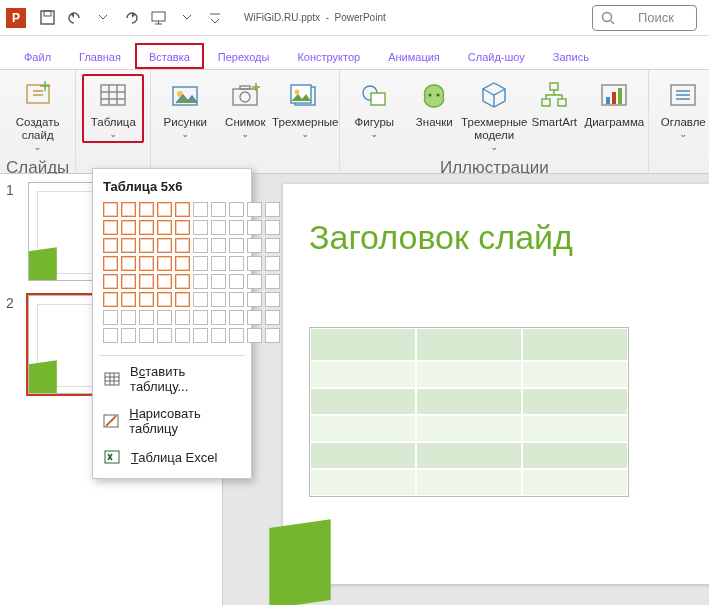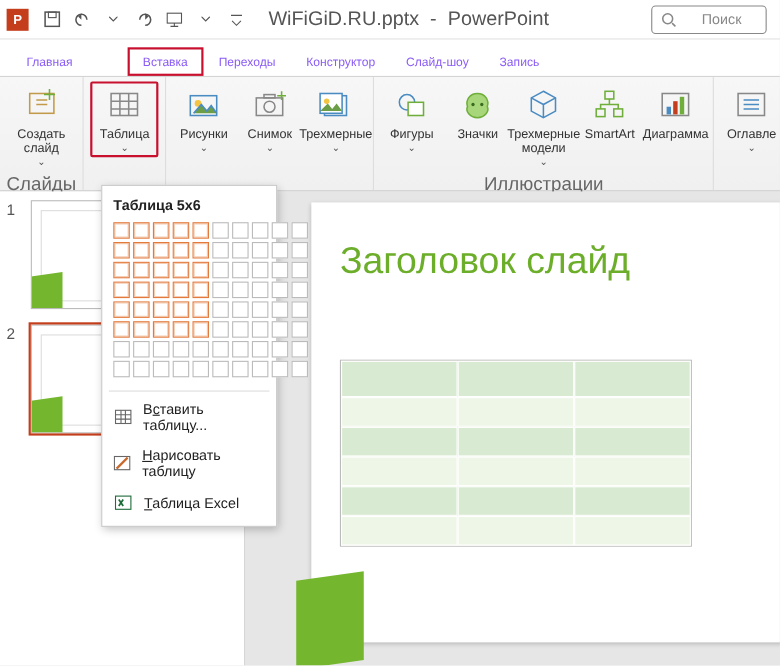--- a/index.html
+++ b/index.html
@@ -3,27 +3,27 @@
 <meta charset="utf-8">
 <style>
 * { margin: 0; padding: 0; box-sizing: border-box; font-family: "Segoe UI", Arial, sans-serif; }
 body { width: 709px; height: 605px; background: #e6e6e6; overflow: hidden; position: relative; }
 
 
 .titlebar { height: 36px; background: #fff; display: flex; align-items: center; padding: 0 6px; border-bottom: 1px solid #ddd; }
 .app-icon { width: 20px; height: 20px; background: #c43e1c; margin-right: 8px; display: flex; align-items: center; justify-content: center; color: #fff; font-weight: bold; font-size: 12px; }
 .qat { display: flex; align-items: center; gap: 2px; margin-right: 16px; }
 .qat-btn { width: 26px; height: 26px; display: flex; align-items: center; justify-content: center; color: #444; cursor: pointer; }
-.title-text { font-size: 18px; color: #555; }
+.title-text { font-size: 10px; color: #555; }
 .search-box { margin-left: auto; margin-right: 6px; width: 105px; height: 26px; border: 1px solid #888; border-radius: 4px; display: flex; align-items: center; padding: 0 8px; gap: 23px; font-size: 13px; color: #888; background: #fff; }
 
 
 .tabs { height: 34px; background: #fff; display: flex; align-items: flex-end; padding: 0 10px; gap: 0; border-bottom: 1px solid #d4d4d4; }
 .tab { padding: 8px 14px 6px; font-size: 11px; color: #8b5cf6; cursor: pointer; }
-.tab.active { border: 2px solid #c8102e; padding: 6px 12px 4px; margin-left: 36px; }
+.tab.active { border: 2px solid #c8102e; padding: 6px 12px 4px; }
 
 
 .ribbon { height: 104px; background: linear-gradient(#f7f7f7,#f0f0f0); display: flex; border-bottom: 1px solid #ccc; }
 .group { display: flex; flex-direction: column; align-items: center; padding: 4px 6px 0; border-right: 1px solid #ddd; }
 .group-items { flex: 1; display: flex; align-items: flex-start; gap: 4px; }
 .group-label { font-size: 17px; color: #666; padding: 2px 0 4px; }
 .rbtn { display: flex; flex-direction: column; align-items: center; width: 56px; cursor: pointer; padding: 4px 2px; border-radius: 2px; }
 .rbtn .ico { width: 36px; height: 36px; display: flex; align-items: center; justify-content: center; }
 .rbtn .lbl { font-size: 11.5px; color: #333; text-align: center; line-height: 1.15; margin-top: 2px; }
 .rbtn .caron { font-size: 9px; color: #555; margin-top: 0; }
@@ -115,24 +115,26 @@
   <div class="search-box">
     <svg width="14" height="14">
         <circle cx="6" cy="6" r="4.5" fill="none" stroke="#888" stroke-width="1.4"></circle>
         <path d="M10 10 L13 13" stroke="#888" stroke-width="1.4"></path>
       </svg>
     <span>Поиск</span>
   </div>
 </div>
 
 <div class="tabs" id="tab-row">
+    <div class="tab">Файл</div>
     <div class="tab">Главная</div>
     <div class="tab active">Вставка</div>
     <div class="tab">Переходы</div>
     <div class="tab">Конструктор</div>
+    <div class="tab">Анимация</div>
     <div class="tab">Слайд-шоу</div>
     <div class="tab">Запись</div>
   </div>
 
 <div class="ribbon" id="ribbon-row">
     <div class="group">
       <div class="group-items">
         <div class="rbtn">
           <div class="ico">
             <svg width="34" height="34">

